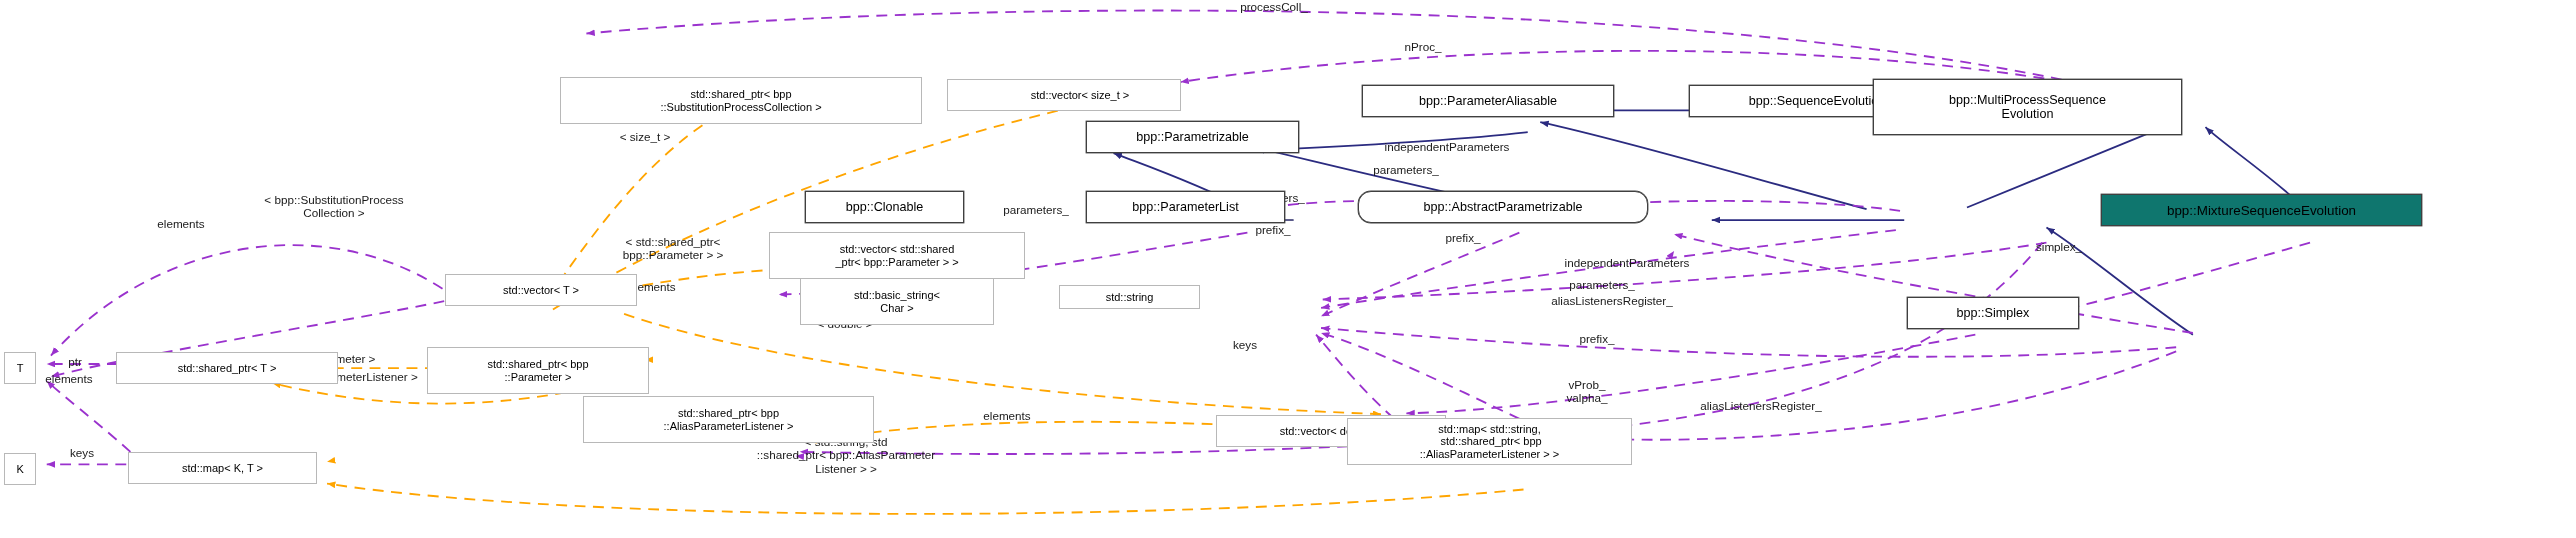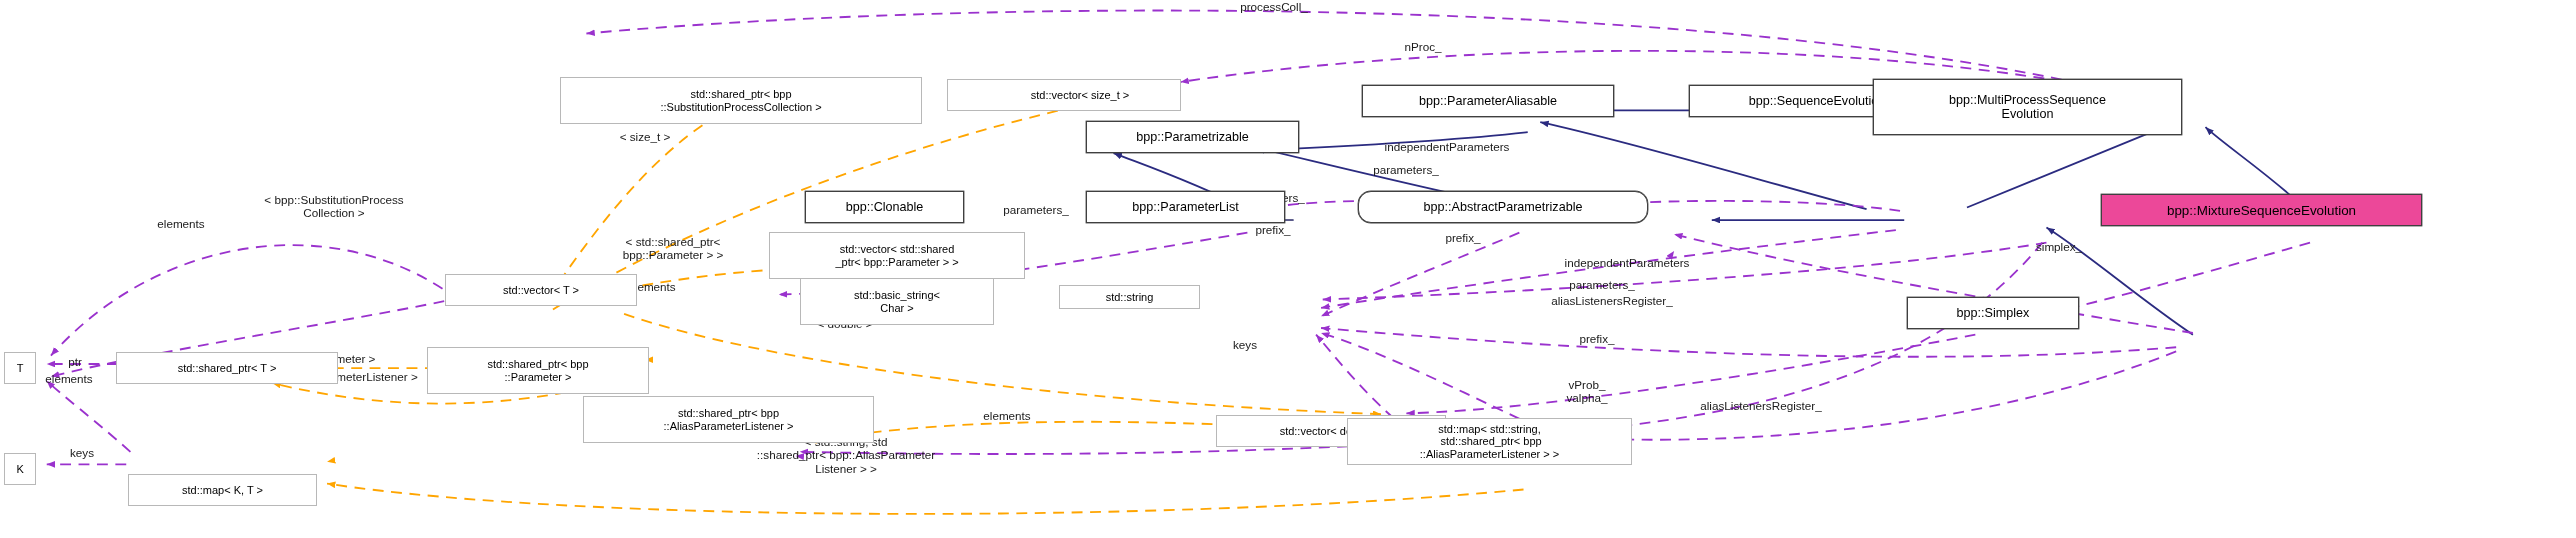--- a/index.html
+++ b/index.html
@@ -30,21 +30,21 @@
     border:0.8px solid #404040;
     box-shadow:0 0 0 0.4px #404040;
     font-size:12.6px;
   }
   
   .tpl{
     border:0.8px solid #b8b8b8;
     font-size:11px;
   }
   .highlight{
-    background:#ec4899;
+    background:#0f766e;
     border:0.8px solid #404040;
     box-shadow:0 0 0 0.4px #404040;
   }
   .elabel{
     position:absolute;
     font-size:11.7px;
     color:#1a1a1a;
     white-space:pre;
     text-align:center;
     line-height:1.15;
@@ -265,21 +265,21 @@
   <div class="node tpl" style="left:1347px;top:418px;width:285px;height:47px;">
     <span>std::map&lt; std::string,
  std::shared_ptr&lt; bpp
 ::AliasParameterListener &gt; &gt;</span>
   </div>
 
   <div class="node tpl" style="left:4.2px;top:453px;width:32px;height:32px;">
     <span>K</span>
   </div>
 
-  <div class="node tpl" style="left:128px;top:474px;width:189px;height:32px;">
+  <div class="node tpl" style="left:128px;top:452px;width:189px;height:32px;">
     <span>std::map&lt; K, T &gt;</span>
   </div>
 
   <div class="elabel" style="left:1274px;top:0px;"><span>processColl_</span></div>
   <div class="elabel" style="left:1423px;top:40px;"><span>nProc_</span></div>
   <div class="elabel" style="left:645px;top:130px;"><span>&lt; size_t &gt;</span></div>
   <div class="elabel" style="left:1447px;top:140px;"><span>independentParameters</span></div>
   <div class="elabel" style="left:1406px;top:163px;"><span>parameters_</span></div>
   <div class="elabel" style="left:1272px;top:191px;"><span>parameters_</span></div>
   <div class="elabel" style="left:334px;top:193px;"><span>&lt; bpp::SubstitutionProcess

